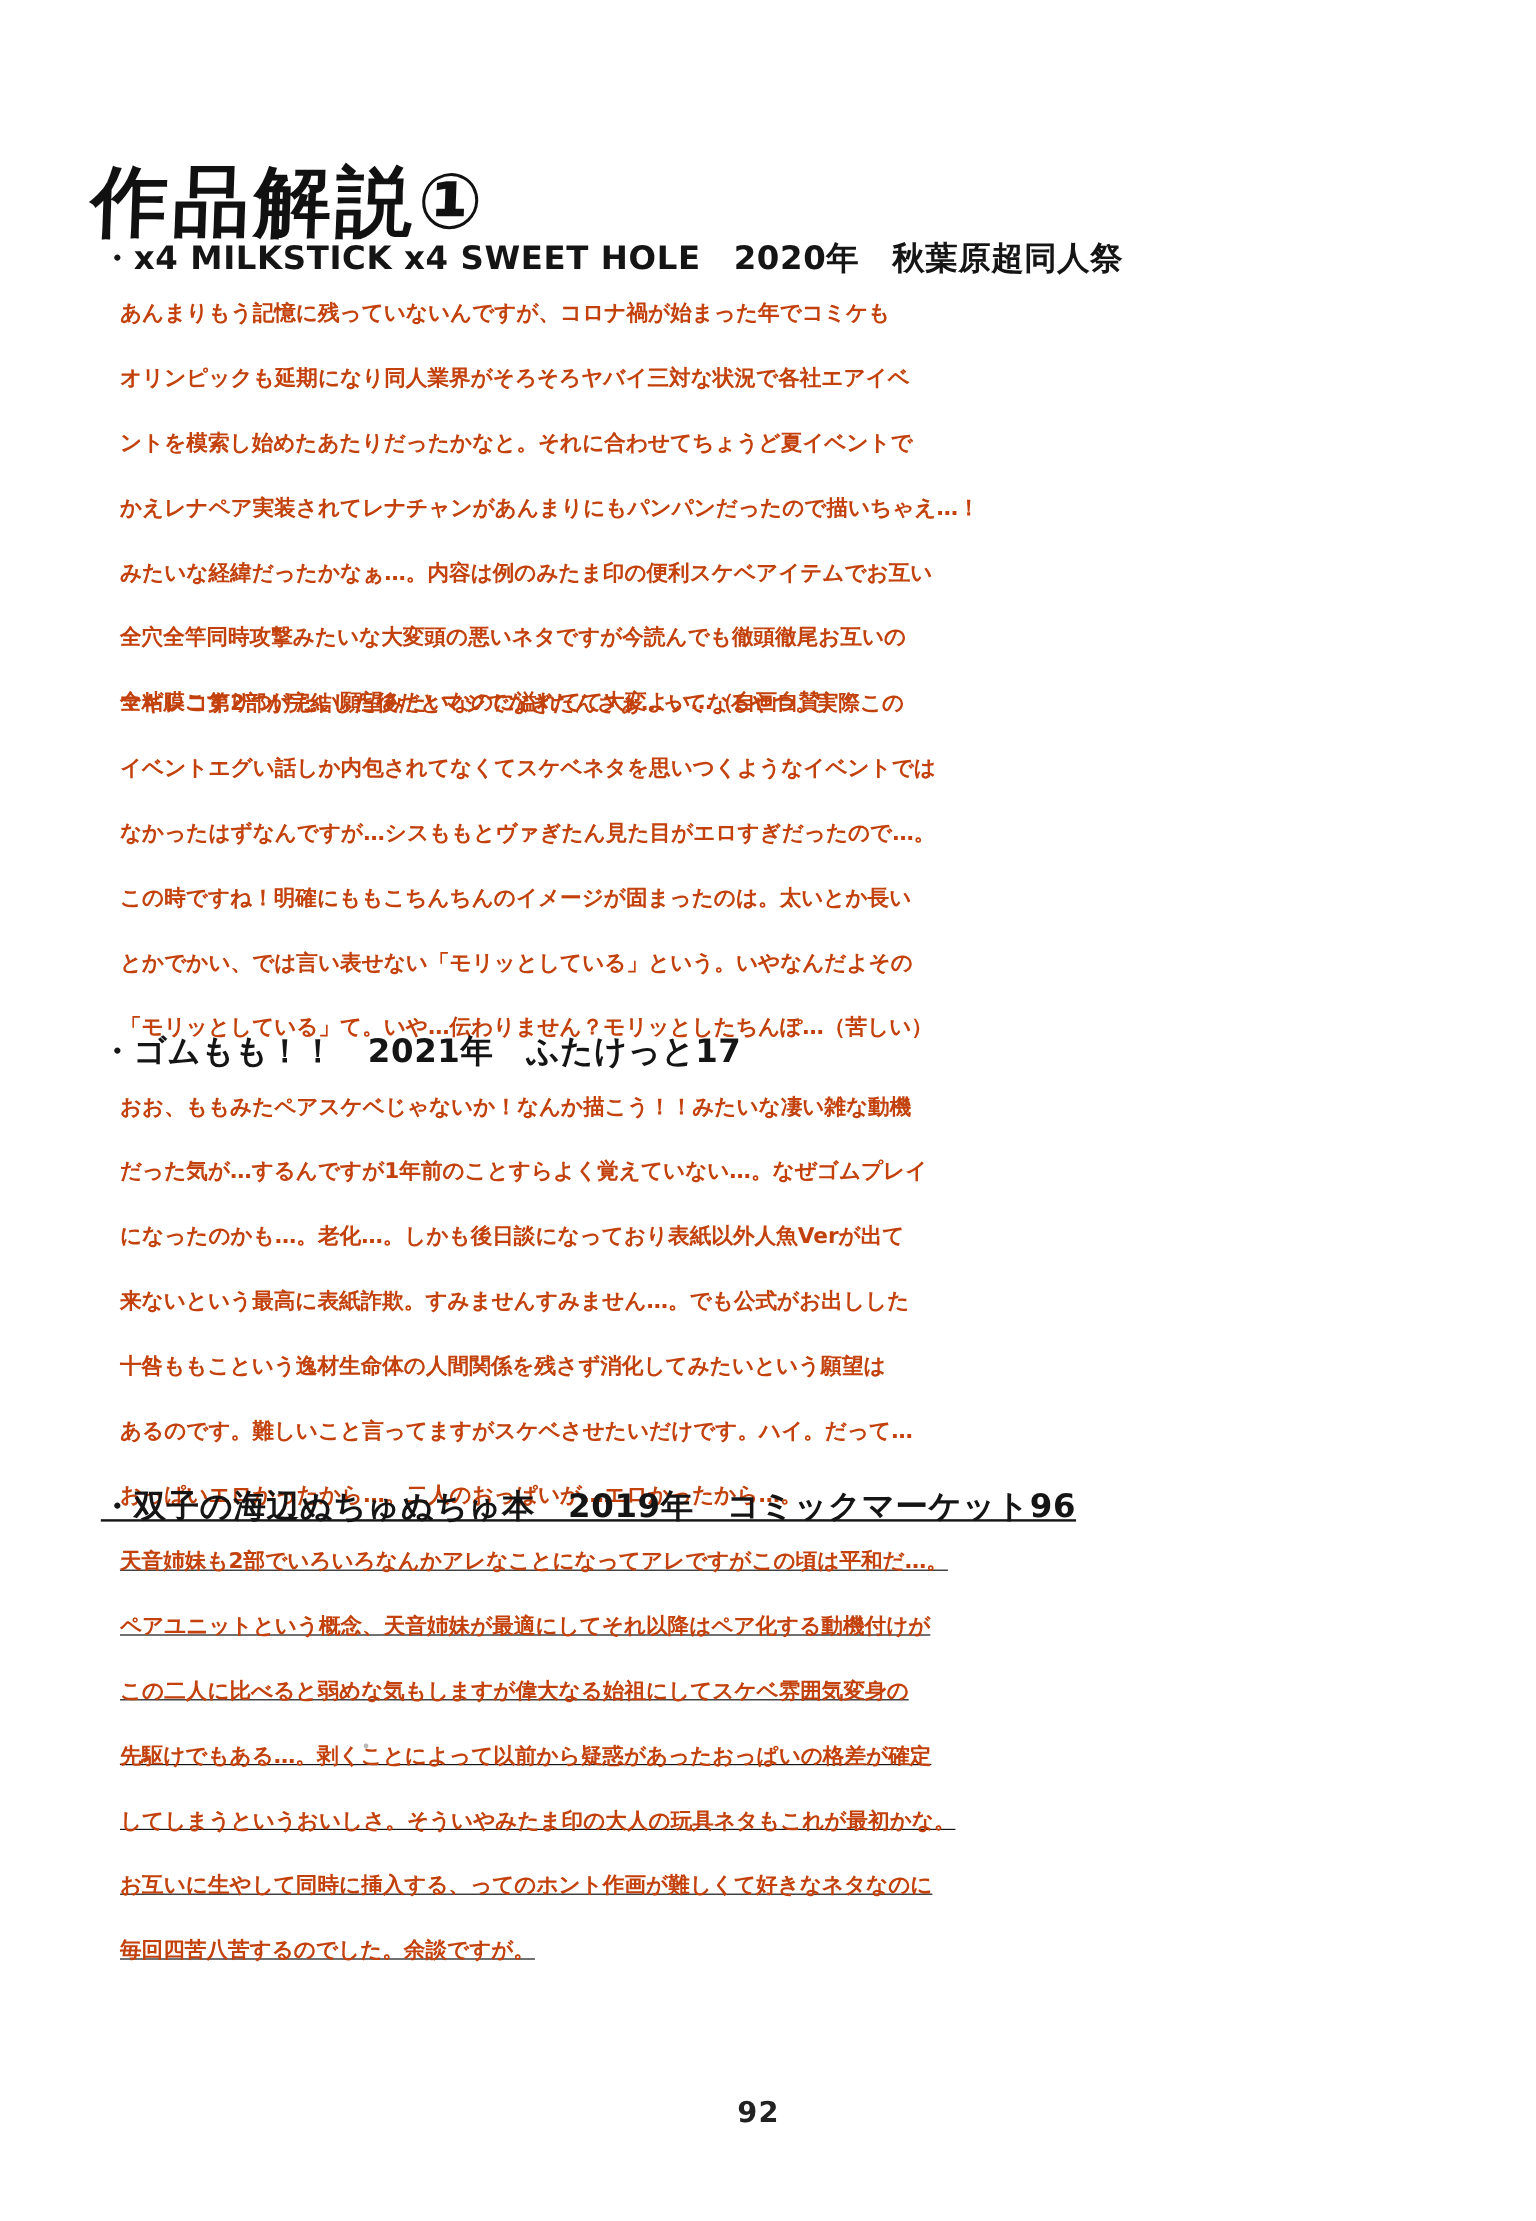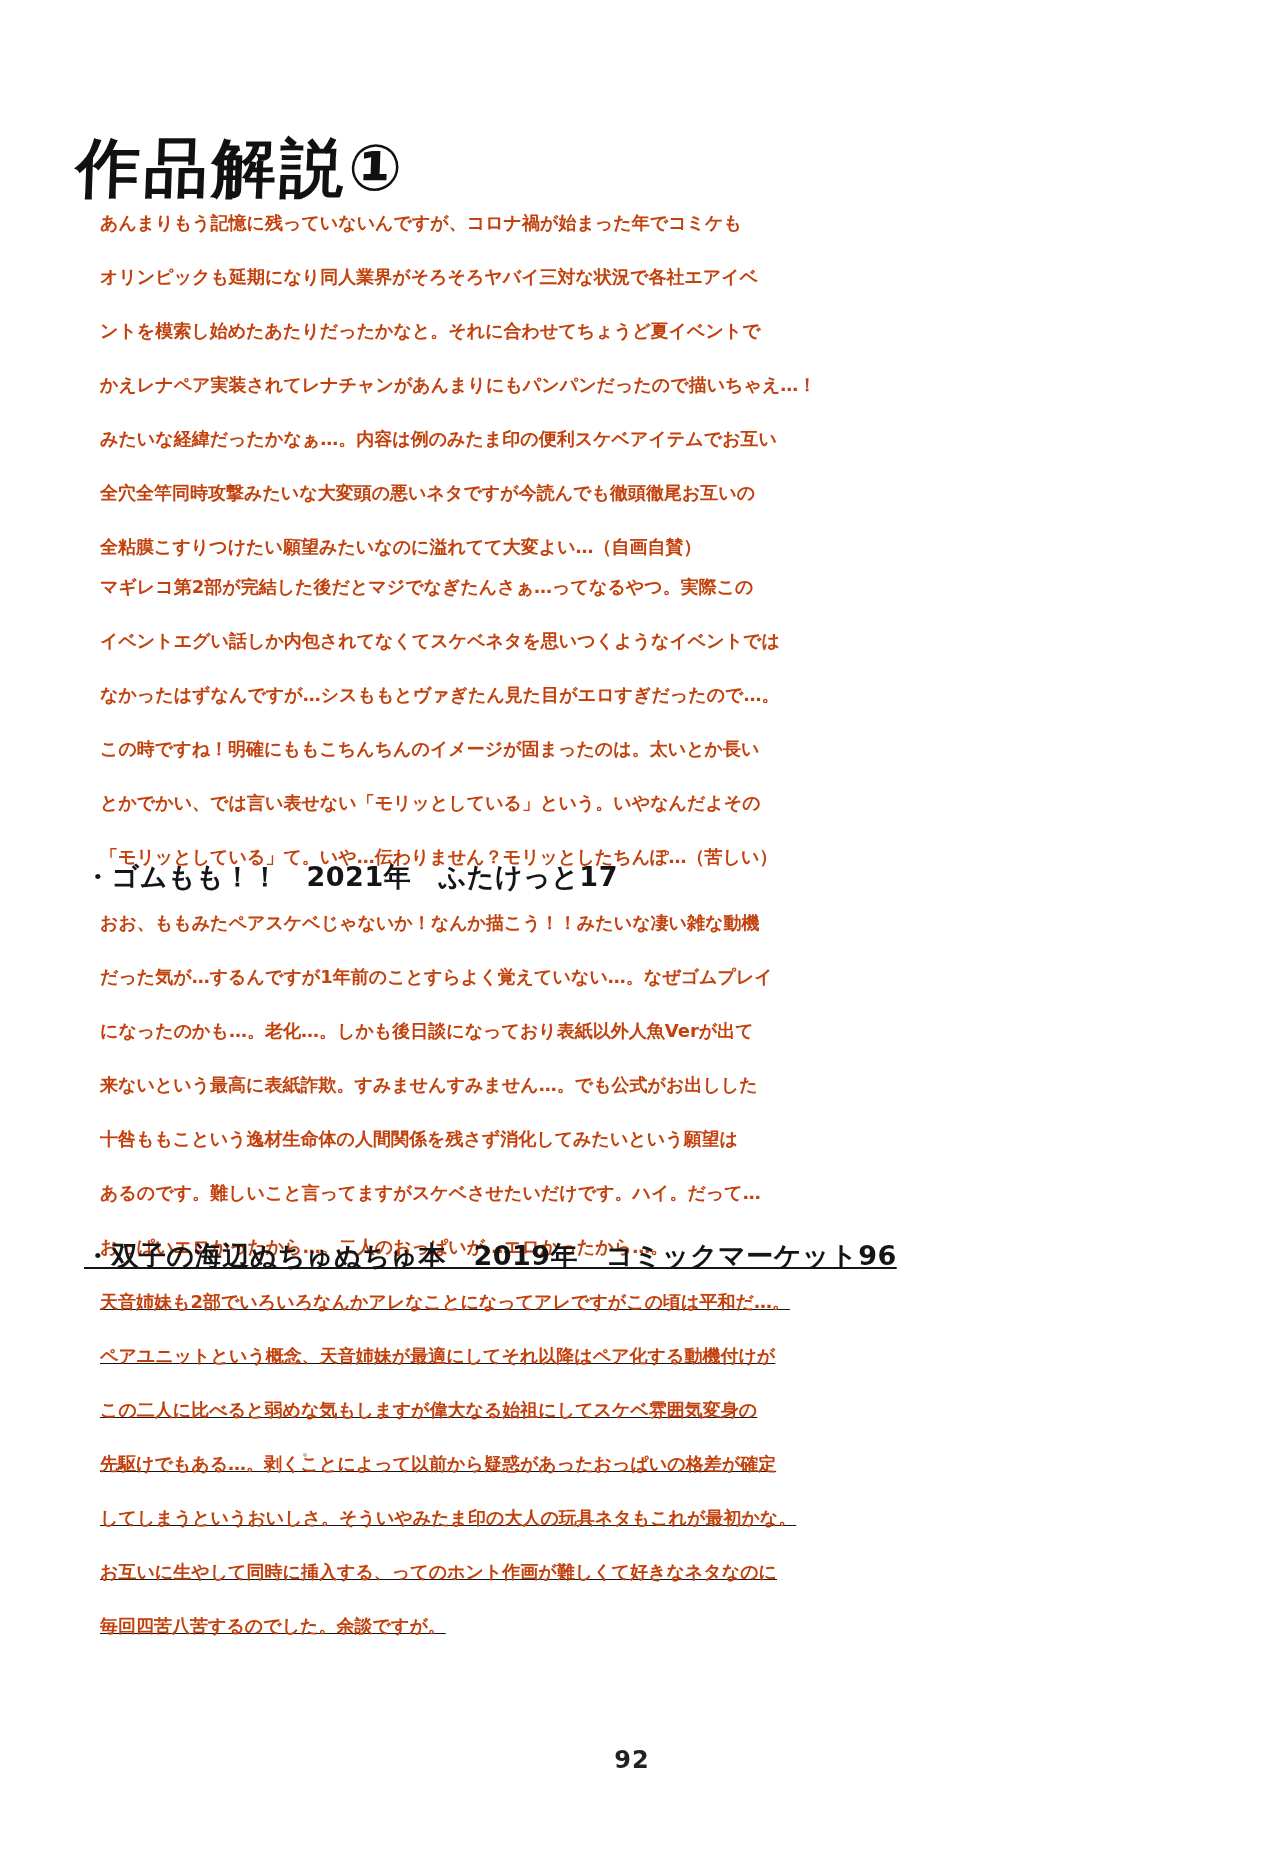--- a/index.html
+++ b/index.html
@@ -75,20 +75,21 @@
   }
 </style>
 </head>
 <body>
 
 <div class="page">
 
   <h1 class="page-title">作品解説①</h1>
 
   <div class="section sec1">
+    <div class="section-header">・x4 MILKSTICK x4 SWEET HOLE　2020年　秋葉原超同人祭</div>
     <div class="section-body">あんまりもう記憶に残っていないんですが、コロナ禍が始まった年でコミケも
 オリンピックも延期になり同人業界がそろそろヤバイ三対な状況で各社エアイベ
 ントを模索し始めたあたりだったかなと。それに合わせてちょうど夏イベントで
 かえレナペア実装されてレナチャンがあんまりにもパンパンだったので描いちゃえ…！
 みたいな経緯だったかなぁ…。内容は例のみたま印の便利スケベアイテムでお互い
 全穴全竿同時攻撃みたいな大変頭の悪いネタですが今読んでも徹頭徹尾お互いの
 全粘膜こすりつけたい願望みたいなのに溢れてて大変よい…（自画自賛）</div>
   </div>
 
   <div class="section sec2">

